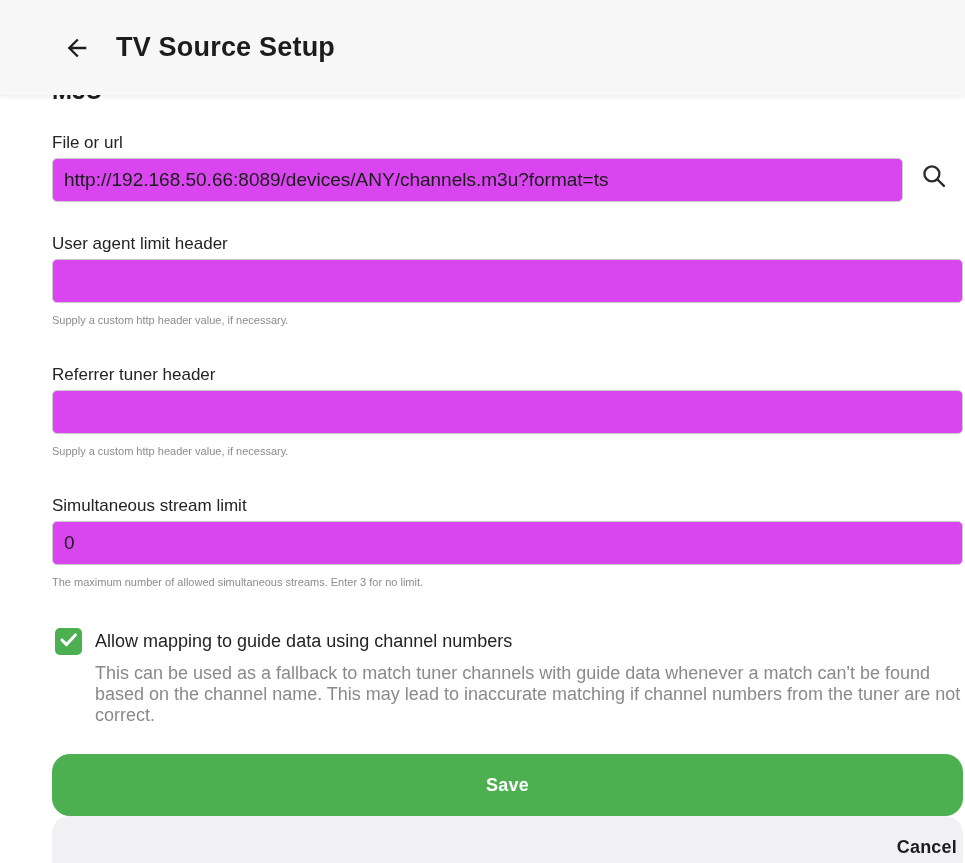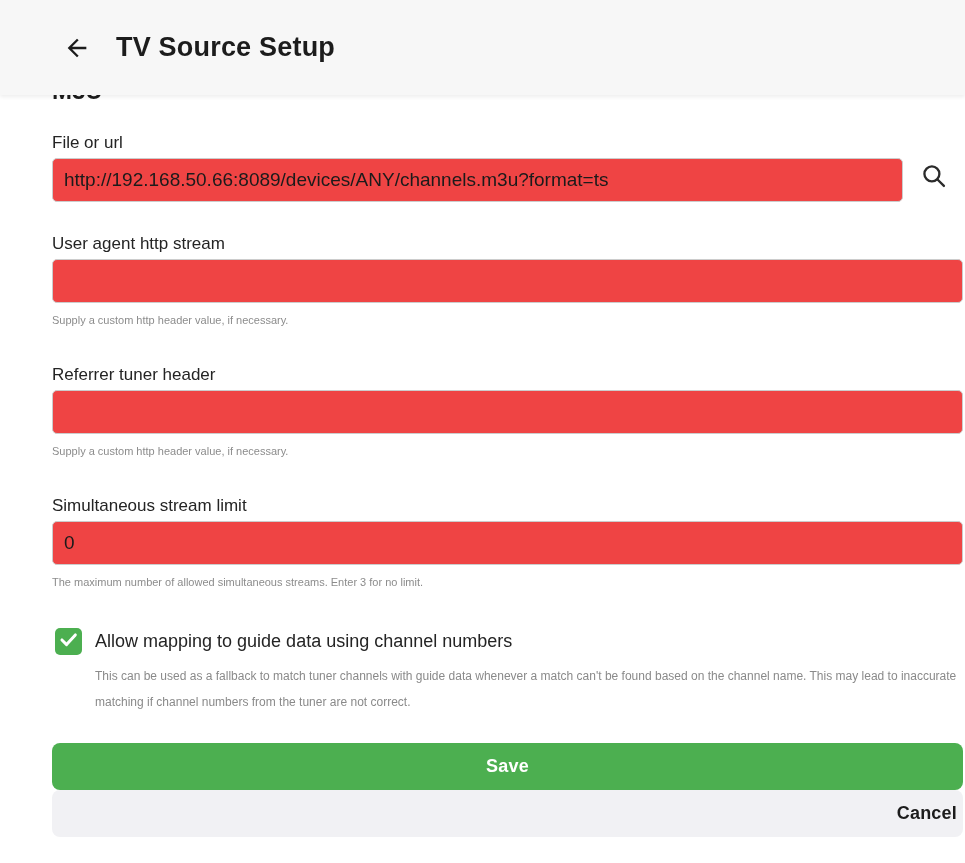--- a/index.html
+++ b/index.html
@@ -66,21 +66,21 @@
   .first-field { margin-top: 10px; }
   .field { margin-top: 32px; }
   .field-gap { margin-top: 35px; }
   .text-input {
     box-sizing: border-box;
     margin-top: 5px;
     width: 100%;
     height: 44px;
     border: 1px solid #cccccc;
     border-radius: 5px;
-    background: #ef4444;
+    background: #d946ef;
     font-family: "Liberation Sans", sans-serif;
     font-size: 19px;
     color: #1b1b1b;
     padding: 0 11px;
     outline: none;
   }
   .input-row {
     display: flex;
     align-items: center;
   }
@@ -125,32 +125,32 @@
     margin-left: 13px;
     font-size: 18px;
     line-height: 27px;
     color: #242424;
     cursor: pointer;
   }
   .checkbox-desc {
     margin-left: 43px;
     margin-top: 8px;
     width: 868px;
-    font-size: 12px;
-    line-height: 26px;
+    font-size: 18px;
+    line-height: 21px;
     color: #8a8a8a;
   }
   
   .btn {
     display: block;
     box-sizing: border-box;
     width: 100%;
-    height: 47px;
+    height: 62px;
     border: none;
-    border-radius: 8px;
+    border-radius: 18px;
     font-family: "Liberation Sans", sans-serif;
     font-size: 18px;
     font-weight: 600;
     cursor: pointer;
     letter-spacing: 0.2px;
   }
   .btn-save {
     margin-top: 28px;
     background: #4caf50;
     color: #ffffff;
@@ -188,21 +188,21 @@
           <svg width="28" height="28" viewBox="0 0 24 24" fill="none" stroke="#2b2b2b" stroke-width="2">
             <circle cx="10.2" cy="10.2" r="6.4"></circle>
             <line x1="15" y1="15" x2="20.5" y2="20.5" stroke-linecap="round"></line>
           </svg>
         </span>
       </button>
     </div>
   </div>
 
   <div class="field">
-    <label class="field-label">User agent http stream</label>
+    <label class="field-label">User agent limit header</label>
     <input type="text" class="text-input" value="" style="">
     <div class="helper-text">Supply a custom http header value, if necessary.</div>
   </div>
 
   <div class="field field-gap">
     <label class="field-label">Referrer tuner header</label>
     <input type="text" class="text-input" value="" style="">
     <div class="helper-text">Supply a custom http header value, if necessary.</div>
   </div>
 

